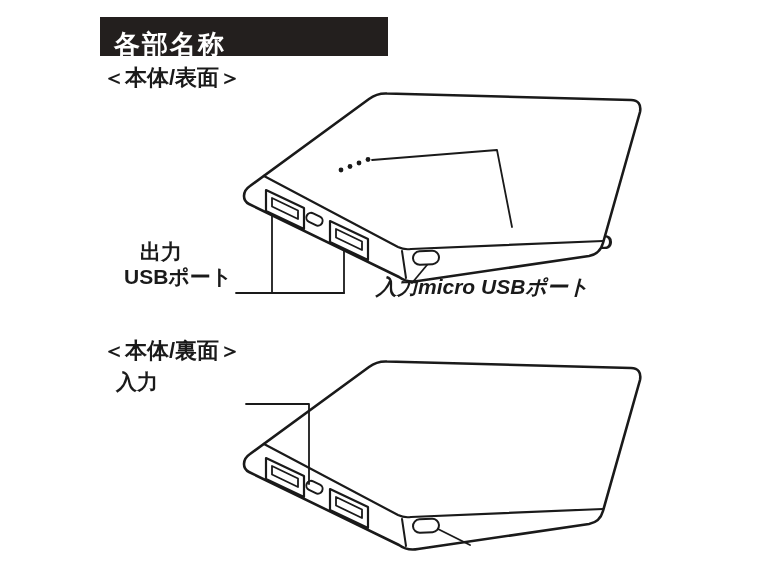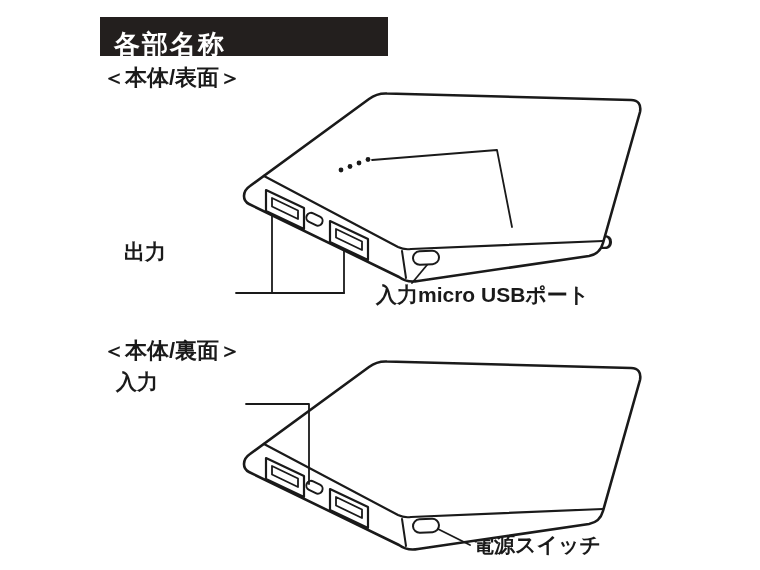--- a/index.html
+++ b/index.html
@@ -22,46 +22,46 @@
     color:#ffffff;font-size:26px;font-weight:700;letter-spacing:2px;margin-top:16px;
   }
   .heading{
     position:absolute;font-size:22px;font-weight:700;white-space:nowrap;
   }
   .h-front{left:103px;top:63px;}
   .h-back{left:103px;top:336px;}
   .label{
     position:absolute;font-size:21px;font-weight:700;white-space:nowrap;
   }
-  .lbl-output1{left:124px;top:238px;}
+  .lbl-output1{left:140px;top:238px;}
   .lbl-output2{left:124px;top:263px;}
   .lbl-led{left:466px;top:228px;}
-  .lbl-micro{left:376px;top:281px;}
+  .lbl-micro{left:376px;top:273px;font-style:italic;}
   .lbl-input1{left:116px;top:368px;}
   .lbl-input2{left:109px;top:393px;}
   .lbl-switch{left:473px;top:531px;}
   svg.artwork{position:absolute;left:0;top:0;}
 </style>
 </head>
 <body>
 
 <div class="canvas">
 
   <div class="header-bar">
     <span>各部名称</span>
   </div>
 
   <div class="heading h-front">＜本体/表面＞</div>
   <div class="heading h-back">＜本体/裏面＞</div>
 
   <div class="label lbl-output1">出力</div>
+  <div class="label lbl-output2">USBポート</div>
   <div class="label lbl-led">残容量表示LED</div>
   <div class="label lbl-micro">入力micro USBポート</div>
   <div class="label lbl-input1">入力</div>
-  <div class="label lbl-switch">電源スイッチ</div>
 
   <svg class="artwork" width="760" height="570" viewBox="0 0 760 570">
     <defs>
       <g id="pb-body" stroke="#1a1a1a" stroke-linejoin="round" stroke-linecap="round">
 
         <path fill="#ffffff" stroke-width="2.6" d="M 244 196 Q 244 190 250 186 L 369 99 Q 377 93 387 93.5 L 631 100 Q 642 100.5 640 112 L 603 243 Q 600 254 589 256 L 418 281 Q 407 283 399 277 L 249 204 Q 244 201.5 244 196 Z"></path>
 
         <path fill="none" stroke-width="2.2" d="M 264 176 L 398 247 Q 404 250 411 249 L 603 241"></path>
 
         <path fill="none" stroke-width="2" d="M 402 251 L 406 278"></path>

